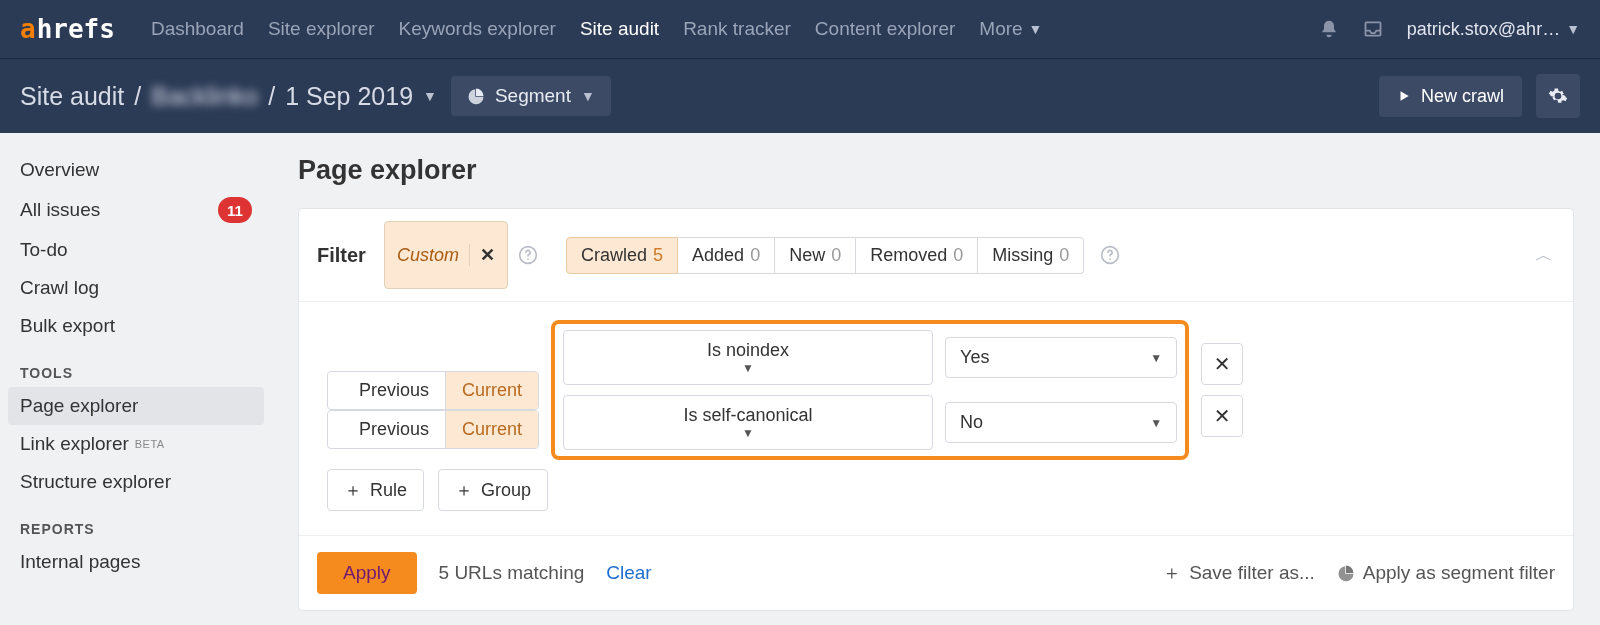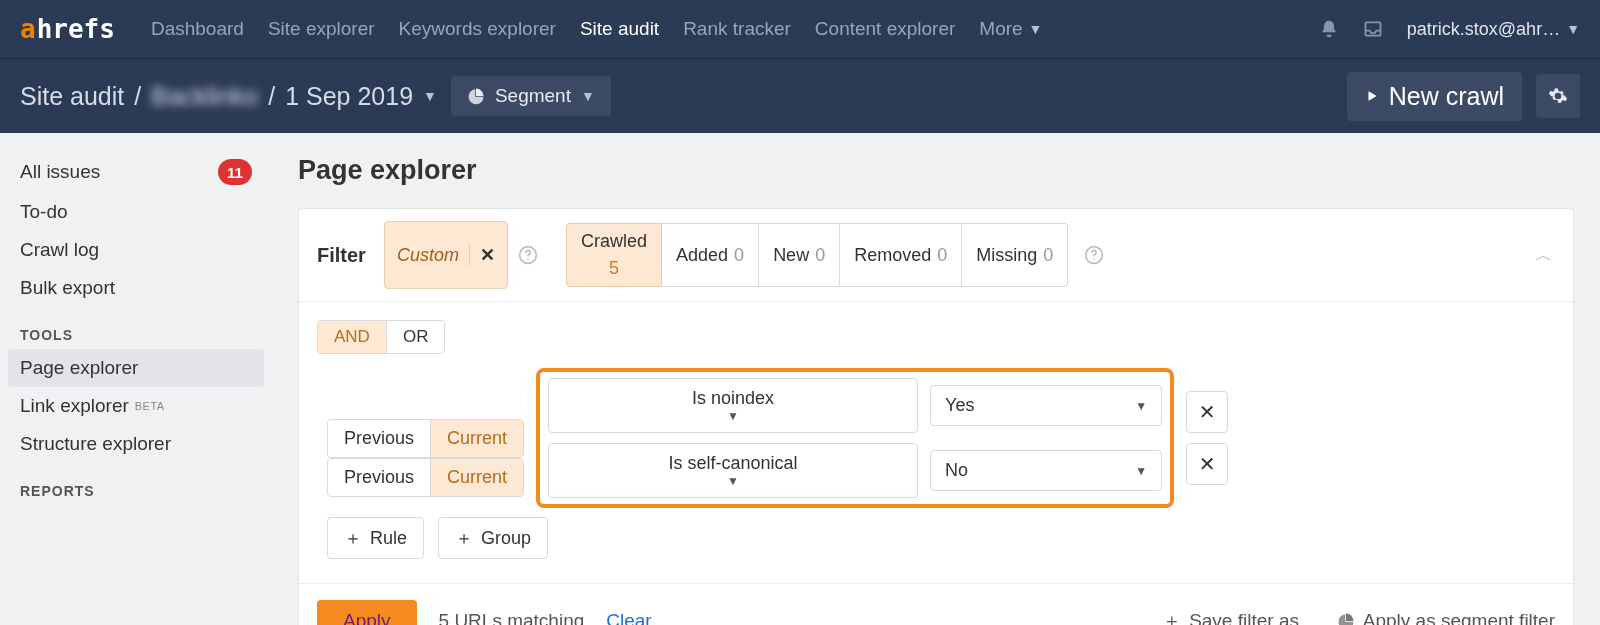--- a/index.html
+++ b/index.html
@@ -17,21 +17,21 @@
 .topnav-icon { color: #8a93a8; font-size: 20px; cursor: pointer; }
 .user-menu { color: #e2e5ee; font-size: 18px; display: flex; align-items: center; gap: 6px; cursor: pointer; }
 
 
 .secondary { background: #2b3a55; height: 75px; display: flex; align-items: center; padding: 0 20px; gap: 14px; border-top: 1px solid #1f2a40; }
 .crumb { color: #d6dbe6; font-size: 25px; display: flex; align-items: center; gap: 10px; }
 .crumb .blurred { filter: blur(4px); color: #d6dbe6; }
 .chev-down { font-size: 14px; color: #b9c0d0; }
 .segment-btn { background: #3c4a66; color: #e8ebf2; border-radius: 4px; padding: 9px 16px; display: flex; align-items: center; gap: 10px; font-size: 19px; cursor: pointer; }
 .secondary-spacer { flex: 1; }
-.new-crawl-btn { background: #3c4a66; color: #fff; border-radius: 4px; padding: 10px 18px; display: flex; align-items: center; gap: 10px; font-size: 25px; cursor: pointer; }
+.new-crawl-btn { background: #3c4a66; color: #fff; border-radius: 4px; padding: 10px 18px; display: flex; align-items: center; gap: 10px; font-size: 18px; cursor: pointer; }
 .gear-btn { background: #3c4a66; color: #e8ebf2; border-radius: 4px; width: 44px; height: 44px; display: flex; align-items: center; justify-content: center; cursor: pointer; font-size: 20px; }
 
 
 .main { display: flex; }
 .sidebar { width: 272px; padding: 18px 0 0 0; background: #f0f1f3; }
 .side-item { padding: 8px 20px; font-size: 19px; color: #333; cursor: pointer; display: flex; align-items: center; position: relative; }
 .side-item.active { background: #e2e4e8; border-radius: 4px; margin: 0 8px; padding: 8px 12px; }
 .side-badge { background: #d33; color: #fff; border-radius: 14px; min-width: 34px; height: 26px; display: inline-flex; align-items: center; justify-content: center; font-size: 15px; font-weight: 600; margin-left: auto; padding: 0 9px; }
 .side-section { padding: 20px 20px 6px; font-size: 14px; letter-spacing: 1px; color: #555; font-weight: 600; }
 .beta-tag { font-size: 11px; color: #888; letter-spacing: 0.5px; margin-left: 6px; vertical-align: top; }
@@ -44,32 +44,32 @@
 .filter-label { font-weight: 700; font-size: 20px; margin-right: 8px; }
 .chip { border: 1px solid #e2d1b9; background: #fde9d3; color: #a85b13; border-radius: 4px; padding: 22px 12px; font-size: 18px; display: flex; align-items: center; gap: 10px; font-style: italic; }
 .chip .x { font-style: normal; border-left: 1px solid #e2d1b9; padding-left: 10px; color: #333; cursor: pointer; font-weight: 600; }
 .help { color: #b9bdc7; font-size: 18px; cursor: pointer; }
 .seg-group { display: flex; margin-left: 18px; }
 .seg-btn { border: 1px solid #d6d9df; background: #fff; padding: 7px 14px; font-size: 18px; color: #333; cursor: pointer; display: flex; align-items: center; gap: 6px; }
 .seg-btn:first-child { border-radius: 4px 0 0 4px; }
 .seg-btn:last-child { border-radius: 0 4px 4px 0; }
 .seg-btn + .seg-btn { border-left: none; }
 .seg-btn .count { color: #999; }
-.seg-btn.sel { background: #fde9d3; border-color: #e9c9a3; flex-direction: column; }
+.seg-btn.sel { background: #fde9d3; border-color: #e9c9a3; }
 .seg-btn.sel .count { color: #d07a2a; }
 .collapse-caret { position: absolute; right: 20px; color: #b3b8c2; font-size: 18px; cursor: pointer; }
 
 .builder { padding: 18px 18px 24px; border-bottom: 1px solid #eceef1; }
 .logic-toggle { display: inline-flex; border: 1px solid #d6d9df; border-radius: 4px; overflow: hidden; margin-bottom: 14px; }
 .logic-toggle .opt { padding: 6px 16px; font-size: 17px; cursor: pointer; background: #fff; }
 .logic-toggle .opt.sel { background: #fde9d3; color: #b86a1f; }
 .logic-toggle .opt + .opt { border-left: 1px solid #d6d9df; }
 
 .rule-row { display: flex; align-items: center; gap: 12px; margin-bottom: 12px; padding-left: 10px; }
-.prev-cur { display: inline-flex; border: 1px solid #d6d9df; border-radius: 4px; overflow: hidden; }
+.prev-cur { display: inline-flex; border: 1px solid #d6d9df; border-radius: 4px; overflow: hidden; padding-left: 15px; }
 .prev-cur .pc { padding: 8px 16px; font-size: 18px; cursor: pointer; background: #fff; }
 .prev-cur .pc.sel { background: #fde9d3; color: #b86a1f; }
 .prev-cur .pc + .pc { border-left: 1px solid #d6d9df; }
 .dd { border: 1px solid #d6d9df; border-radius: 4px; background: #fff; padding: 9px 14px; font-size: 18px; display: flex; align-items: center; justify-content: space-between; cursor: pointer; }
 .dd.field { width: 370px; flex-direction: column; }
 .dd.val { width: 232px; }
 .dd .caret { color: #555; font-size: 12px; }
 .rule-x { width: 42px; height: 42px; border: 1px solid #d6d9df; border-radius: 4px; display: flex; align-items: center; justify-content: center; cursor: pointer; font-size: 20px; color: #333; background: #fff; }
 
 .highlight-box { border: 4px solid #f58a1f; border-radius: 8px; padding: 6px 8px; display: inline-block; }
@@ -149,20 +149,23 @@
   <div class="gear-btn">
     <svg width="20" height="20" viewBox="0 0 24 24" fill="#e8ebf2">
         <path d="M12 8a4 4 0 1 0 0 8 4 4 0 0 0 0-8zm9 4a7 7 0 0 1-.1 1.2l2.1 1.6-2 3.4-2.5-1a7 7 0 0 1-2 .1l-.4 2.7h-4l-.4-2.7a7 7 0 0 1-2-1.1l-2.5 1-2-3.4 2.1-1.6A7 7 0 0 1 3 12a7 7 0 0 1 .1-1.2L1 9.2l2-3.4 2.5 1a7 7 0 0 1 2-1.1L8 3h4l.4 2.7a7 7 0 0 1 2 1.1l2.5-1 2 3.4-2.1 1.6A7 7 0 0 1 21 12z"></path>
       </svg>
   </div>
 </div>
 
 <div class="main">
   <div class="sidebar">
     <div class="side-item">
+        <span>Overview</span>
+      </div>
+    <div class="side-item">
       <span>All issues</span>
       <span class="side-badge">11</span>
     </div>
     <div class="side-item">
         <span>To-do</span>
       </div>
     <div class="side-item">
         <span>Crawl log</span>
       </div>
     <div class="side-item">
@@ -175,20 +178,23 @@
       </div>
     <div class="side-item">
       <span>Link explorer</span>
       <span class="beta-tag">BETA</span>
     </div>
     <div class="side-item">
         <span>Structure explorer</span>
       </div>
 
     <div class="side-section">REPORTS</div>
+    <div class="side-item">
+        <span>Internal pages</span>
+      </div>
   </div>
 
   <div class="content">
     <div class="page-title">Page explorer</div>
 
     <div class="panel">
       <div class="filter-row">
         <span class="filter-label">Filter</span>
         <div class="chip">
           <span>Custom</span>
@@ -227,24 +233,20 @@
           <svg width="20" height="20" viewBox="0 0 24 24" fill="none" stroke="#b9bdc7" stroke-width="2">
               <circle cx="12" cy="12" r="10"></circle>
               <path d="M9.5 9a2.5 2.5 0 1 1 3.5 2.3c-.9.4-1 1-1 1.7" stroke-linecap="round"></path>
               <circle cx="12" cy="17" r="1" fill="#b9bdc7" stroke="none"></circle>
             </svg>
         </span>
         <span class="collapse-caret">︿</span>
       </div>
 
       <div class="builder">
-        <div class="logic-toggle">
-          <div class="opt sel">AND</div>
-          <div class="opt">OR</div>
-        </div>
 
         <div class="rule-row">
           <div class="prev-cur">
             <div class="pc">Previous</div>
             <div class="pc sel">Current</div>
           </div>
           <div class="highlight-box">
             <div class="highlight-row">
               <div class="dd field">
                   <span>Is noindex</span>

